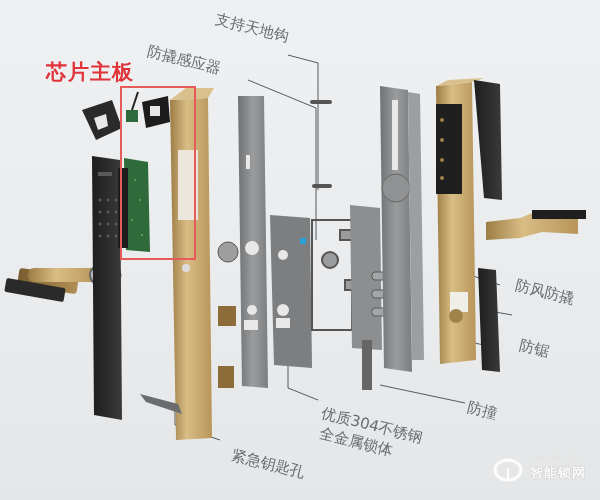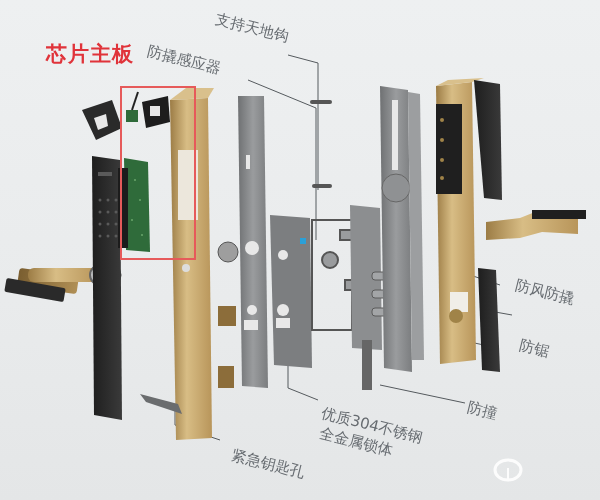--- a/index.html
+++ b/index.html
@@ -8,21 +8,21 @@
     background: linear-gradient(180deg, #eef0f1 0%, #e9ebec 60%, #e4e6e7 100%);
     font-family: "DejaVu Sans", sans-serif;
   }
   .stage { position:absolute; left:0; top:0; width:600px; height:500px; }
   .label {
     position:absolute; color:#666b70; font-size:15px; white-space:nowrap;
     transform-origin: left top;
   }
   .label.rot { transform: rotate(14deg); }
   .title-red {
-    position:absolute; left:46px; top:40px; color:#e0333a; font-size:21px;
+    position:absolute; left:46px; top:58px; color:#e0333a; font-size:21px;
     font-weight:bold; letter-spacing:1px;
   }
   .highlight-box {
     position:absolute; left:120px; top:86px; width:76px; height:174px;
     border:2px solid #e65a5a; box-sizing:border-box;
   }
   .watermark {
     position:absolute; left:488px; top:450px; width:110px; height:40px;
     opacity:0.9;
   }
@@ -202,13 +202,17 @@
 
   <div class="label rot" style="left:218px;top:10px">支持天地钩</div>
   <div class="label rot" style="left:150px;top:42px">防撬感应器</div>
   <div class="label rot" style="left:518px;top:276px">防风防撬</div>
   <div class="label rot" style="left:522px;top:336px">防锯</div>
   <div class="label rot" style="left:470px;top:398px">防撞</div>
   <div class="label rot" style="left:324px;top:404px">优质304不锈钢</div>
   <div class="label rot" style="left:322px;top:424px">全金属锁体</div>
   <div class="label rot" style="left:234px;top:446px">紧急钥匙孔</div>
 
+  <div class="watermark">
+    <div class="wm-sub">zhinengsuo.com</div>
+    <div class="wm-text">智能锁网</div>
+  </div>
 </div>
 
 </body></html>

